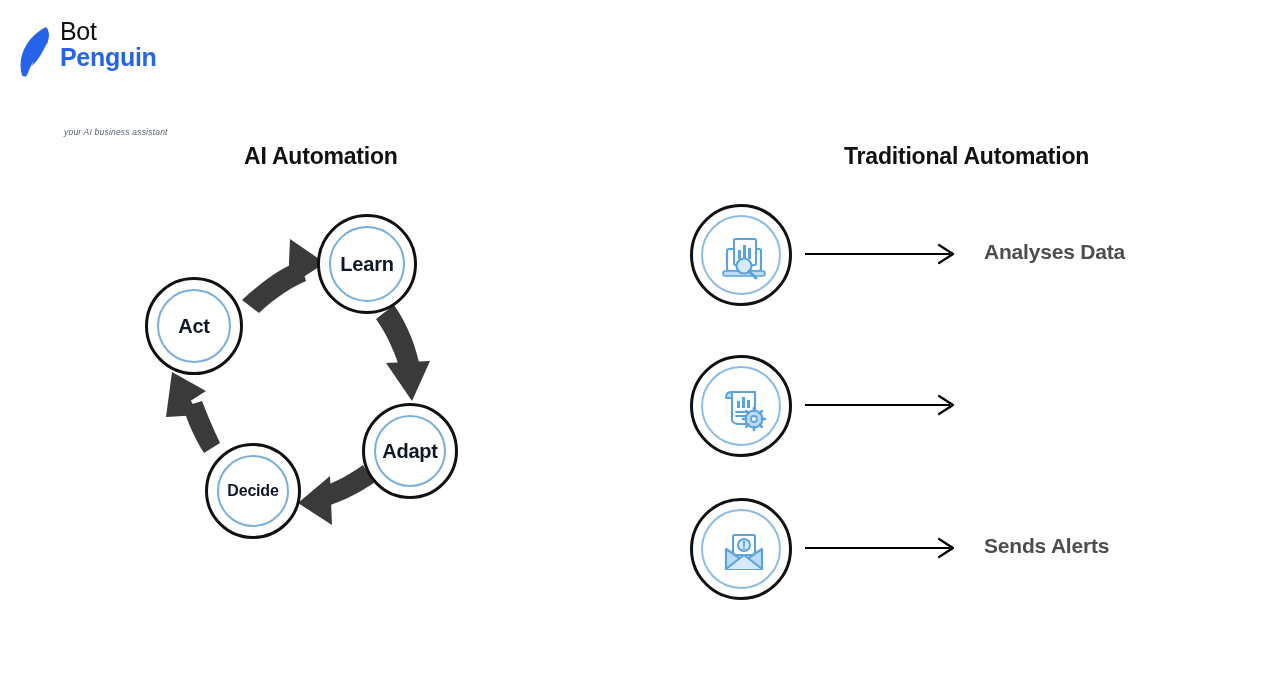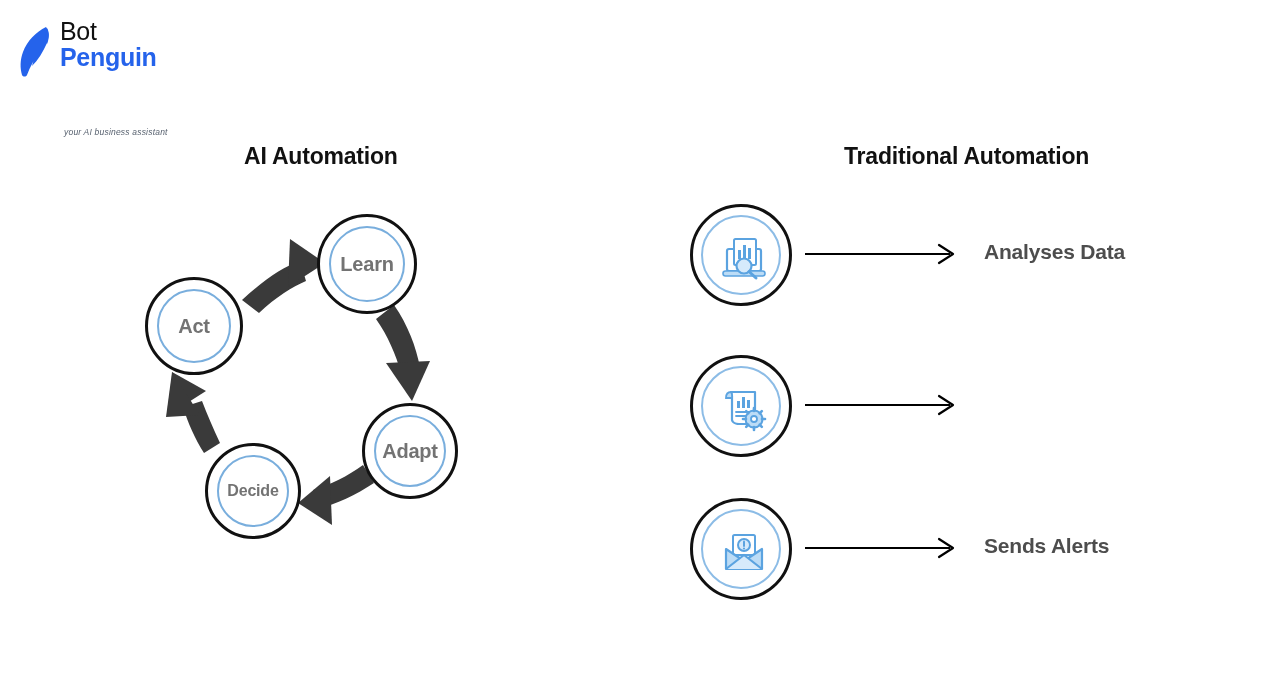--- a/index.html
+++ b/index.html
@@ -98,21 +98,21 @@
     border-radius: 50%;
     border: 2px solid #79aedd;
     box-sizing: border-box;
     pointer-events: none;
   }
   .node-label {
     position: relative;
     z-index: 2;
     font-size: 20px;
     font-weight: bold;
-    color: #737373;
+    color: #0f172a;
     letter-spacing: -0.2px;
     white-space: nowrap;
   }
 
   #node-act    { left: 25px; top: 82px;  width: 98px;  height: 98px;  }
   #node-act .node-inner   { left: 9px; top: 9px; right: 9px; bottom: 9px; }
   #node-learn  { left: 197px; top: 19px; width: 100px; height: 100px; }
   #node-learn .node-inner { left: 9px; top: 9px; right: 9px; bottom: 9px; }
   #node-adapt  { left: 242px; top: 208px; width: 96px; height: 96px; }
   #node-adapt .node-inner { left: 9px; top: 9px; right: 9px; bottom: 9px; }

